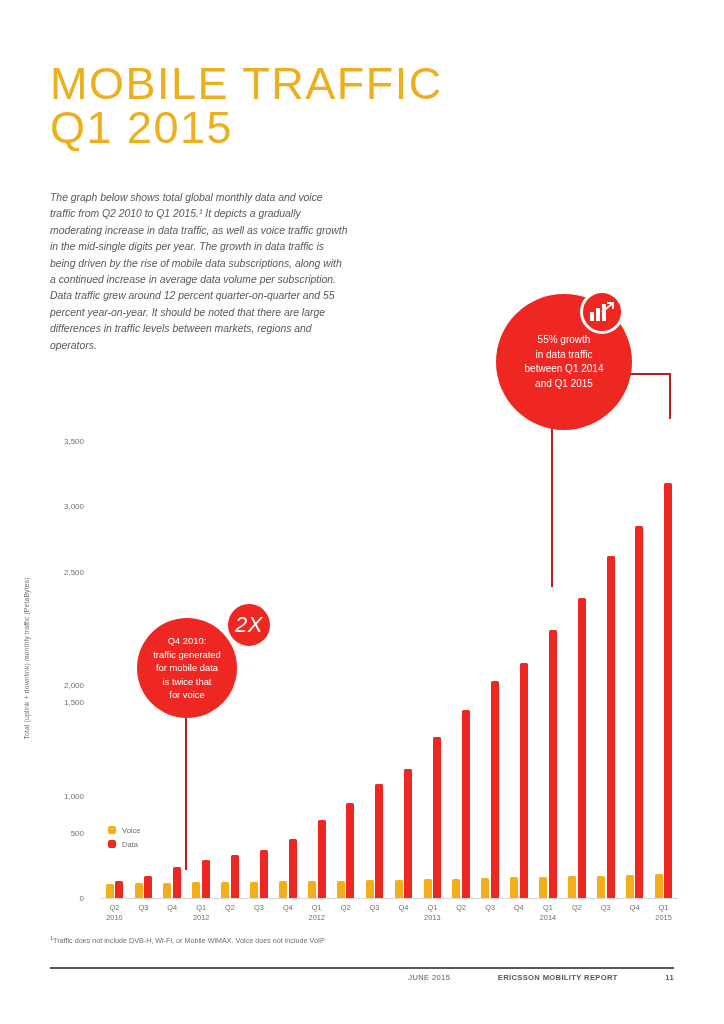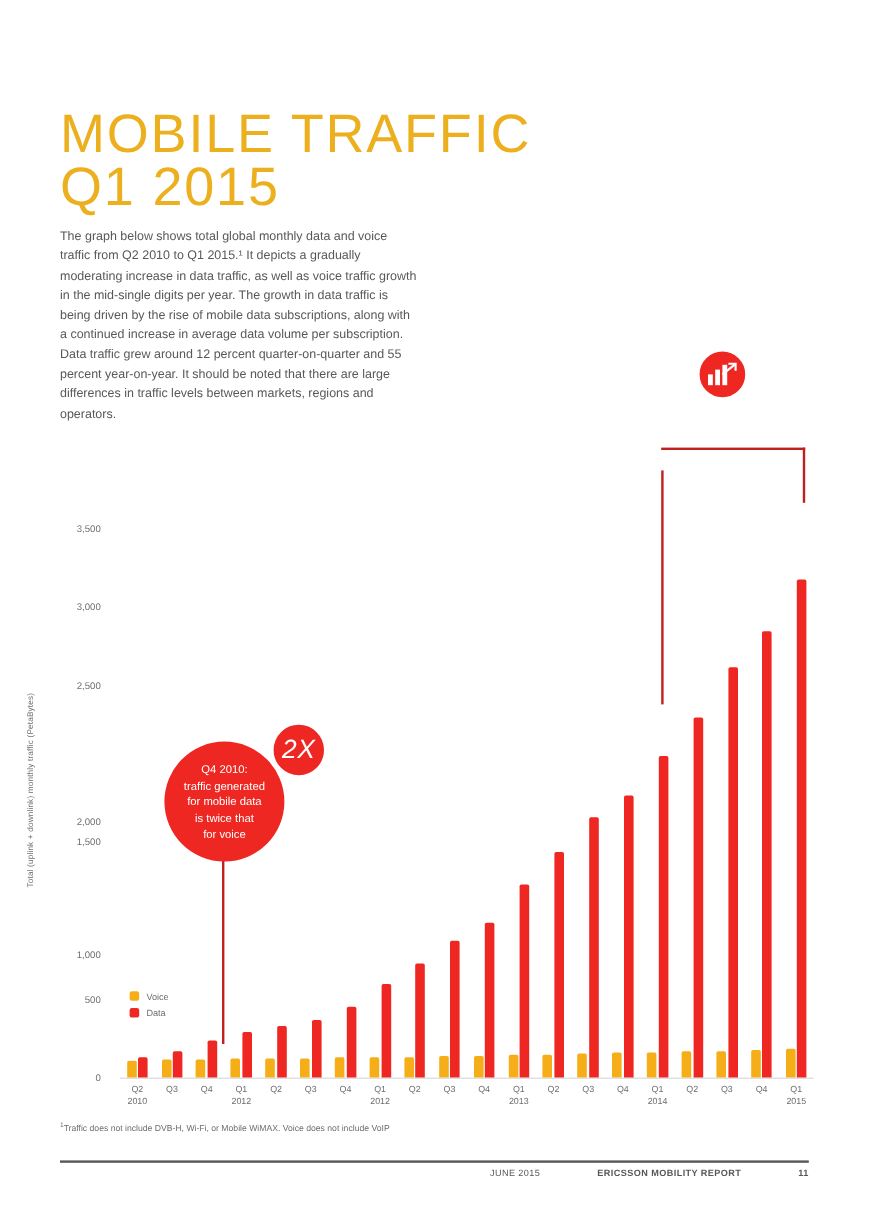--- a/index.html
+++ b/index.html
@@ -19,40 +19,40 @@
     height: 1024px;
     background: #ffffff;
   }
 
   
   .title-block {
     position: absolute;
     left: 50px;
     top: 62px;
     width: 520px;
-    margin-top: 28px;
   }
   .title-line {
     font-size: 45px;
     line-height: 44px;
     letter-spacing: 1.5px;
     color: #ecb01f;
     font-weight: 400;
     white-space: nowrap;
   }
 
   
   .intro {
     position: absolute;
     left: 50px;
     top: 190px;
     width: 300px;
     font-size: 10.4px;
     line-height: 16.4px;
     color: #58585a;
+    font-style: italic;
   }
 
   
   .chart-area {
     position: absolute;
     left: 0;
     top: 0;
     width: 724px;
     height: 1024px;
   }
@@ -345,20 +345,28 @@
       <div class="legend-row">
         <span class="legend-swatch data"></span>
         <span>Data</span>
       </div>
     </div>
 
     <div class="leader leader-v" style="left:551px; top:392px; height:195px;"></div>
     <div class="leader leader-h" style="left:551px; top:373px; width:120px;"></div>
     <div class="leader leader-v" style="left:669px; top:373px; height:46px;"></div>
 
+    <div class="callout" style="left:496px; top:294px; width:136px; height:136px;">
+      <div class="callout-text">
+        <div>55% growth</div>
+        <div>in data traffic</div>
+        <div>between Q1 2014</div>
+        <div>and Q1 2015</div>
+      </div>
+    </div>
     <div class="badge" style="left:580px; top:290px; width:44px; height:44px;">
       <svg width="26" height="20" viewBox="0 0 26 20" aria-hidden="true">
         <rect x="1" y="10" width="4" height="9" fill="#ffffff"></rect>
         <rect x="7" y="6" width="4" height="13" fill="#ffffff"></rect>
         <rect x="13" y="2" width="4" height="17" fill="#ffffff"></rect>
         <path d="M13 10 L23 2" stroke="#ffffff" stroke-width="1.8" fill="none"></path>
         <path d="M18 1 L24 1 L24 7" stroke="#ffffff" stroke-width="1.8" fill="none"></path>
       </svg>
     </div>
 

